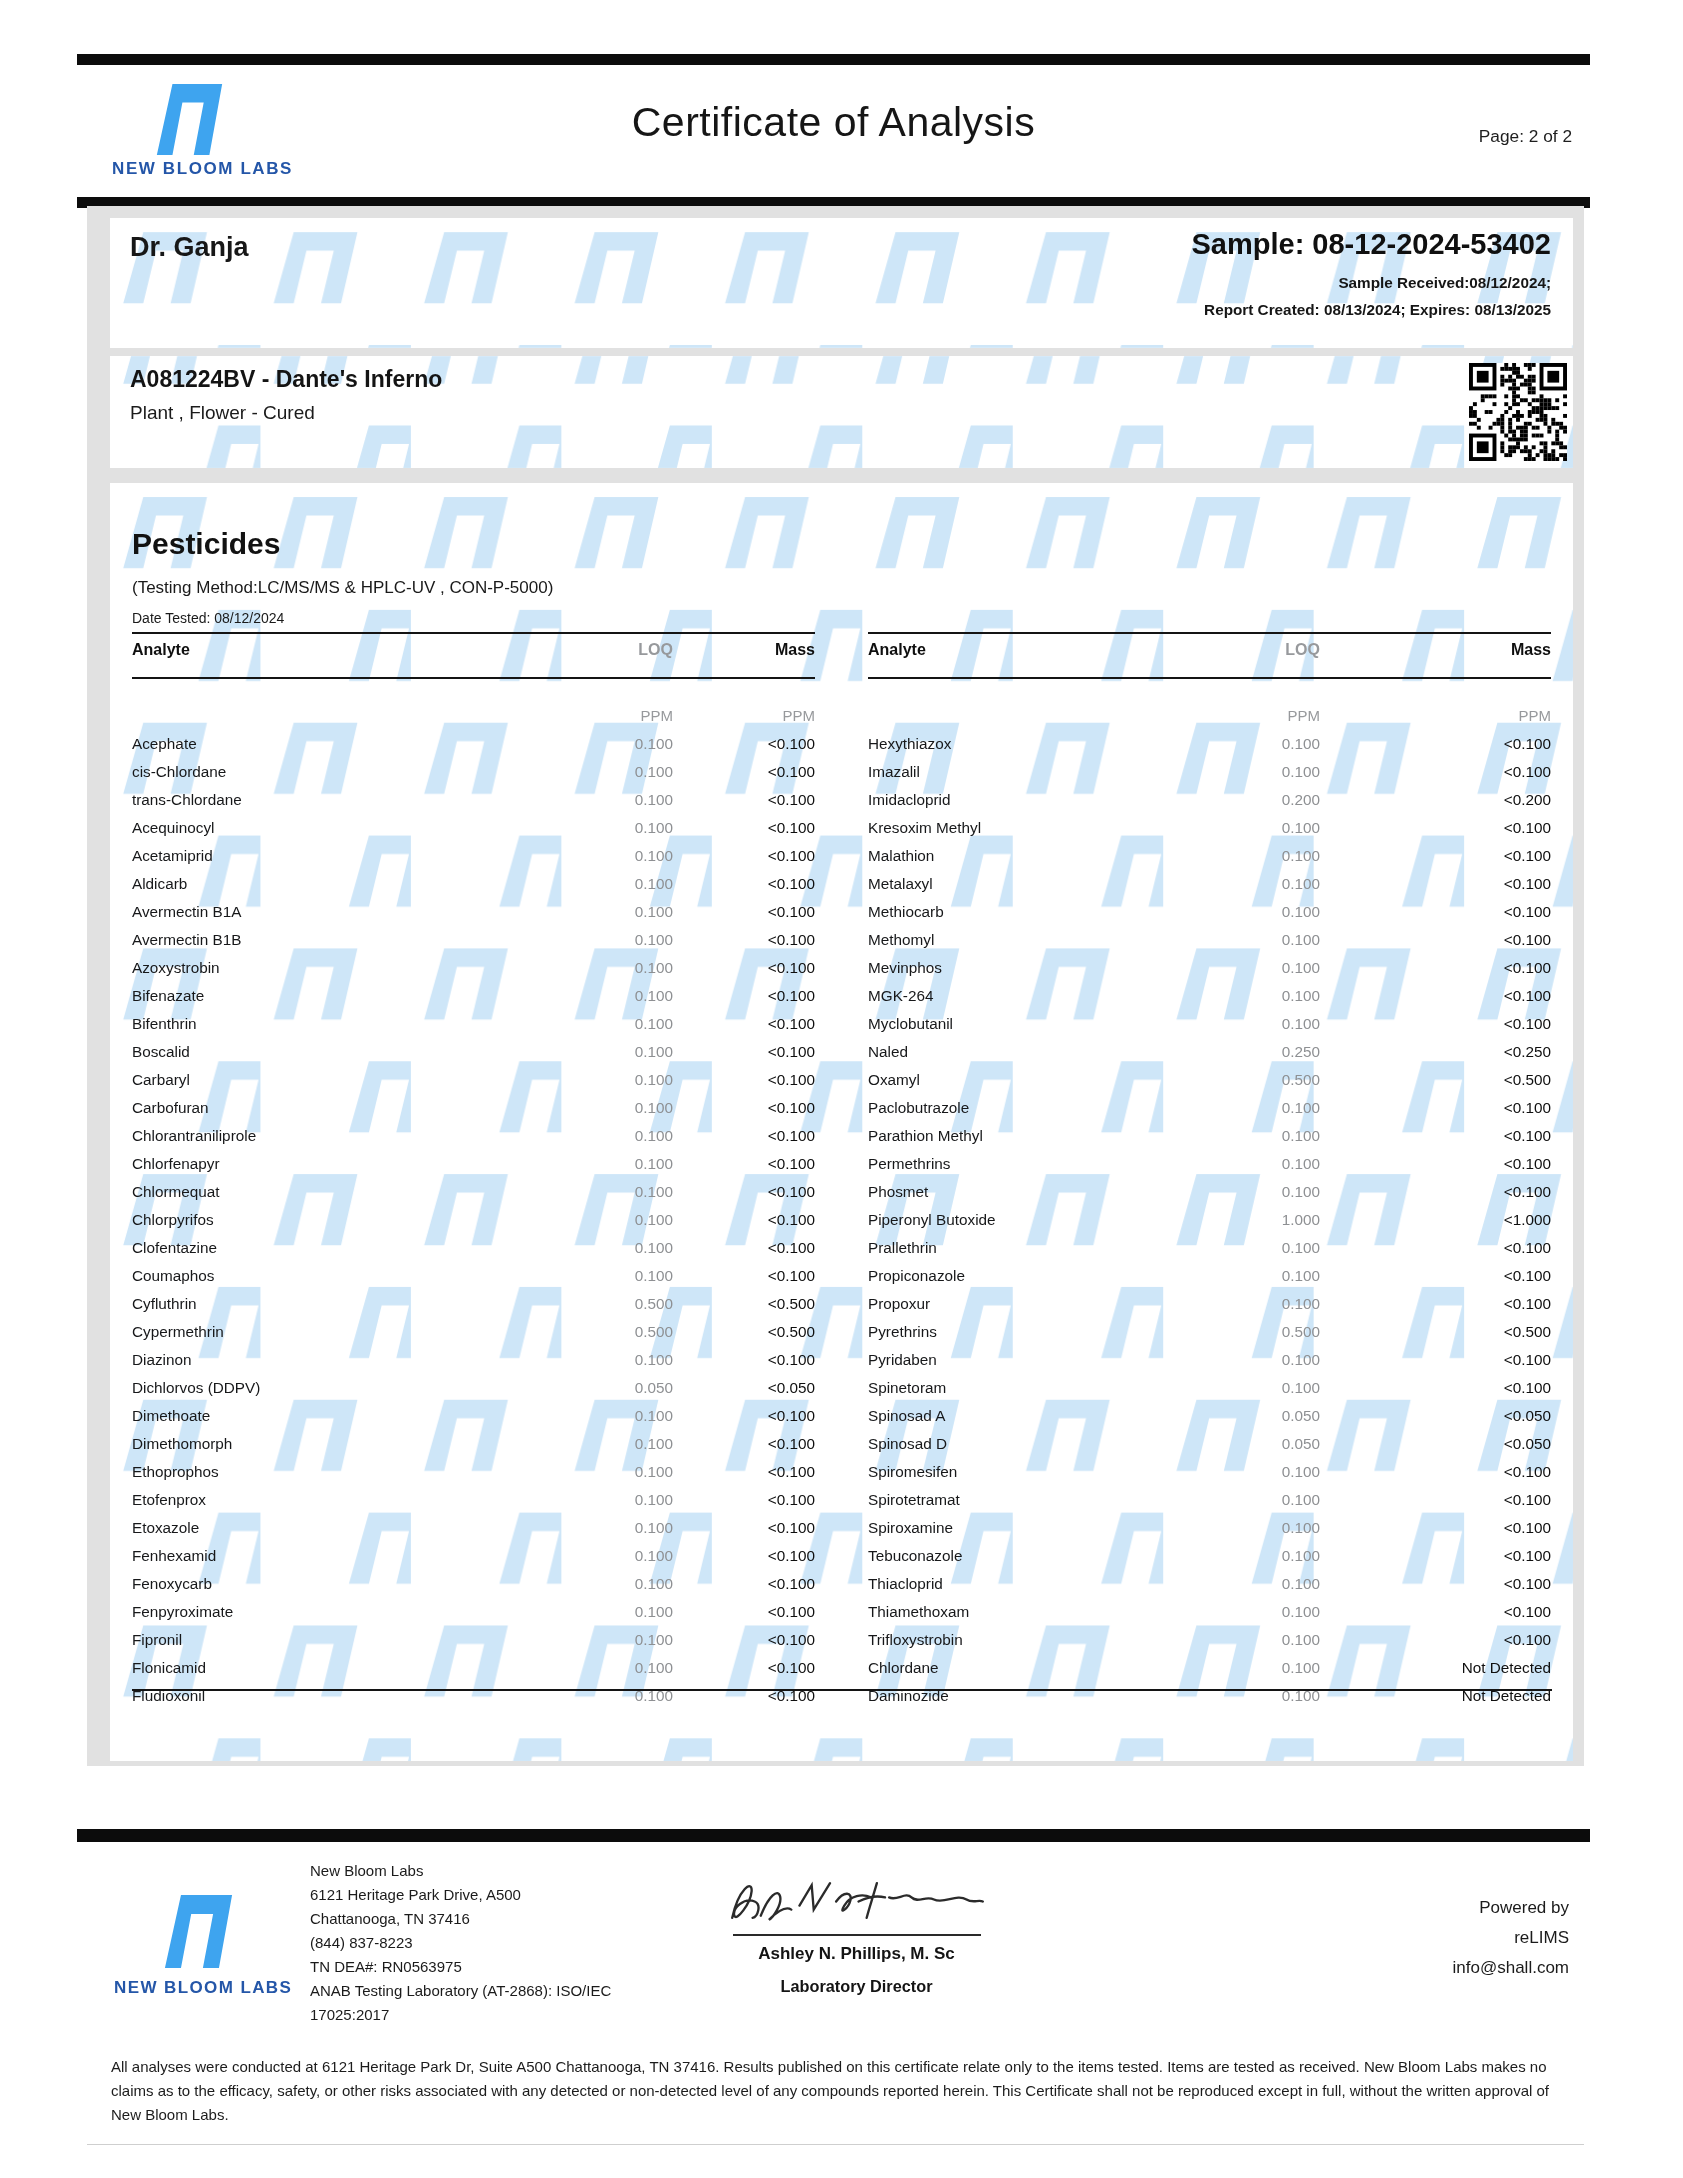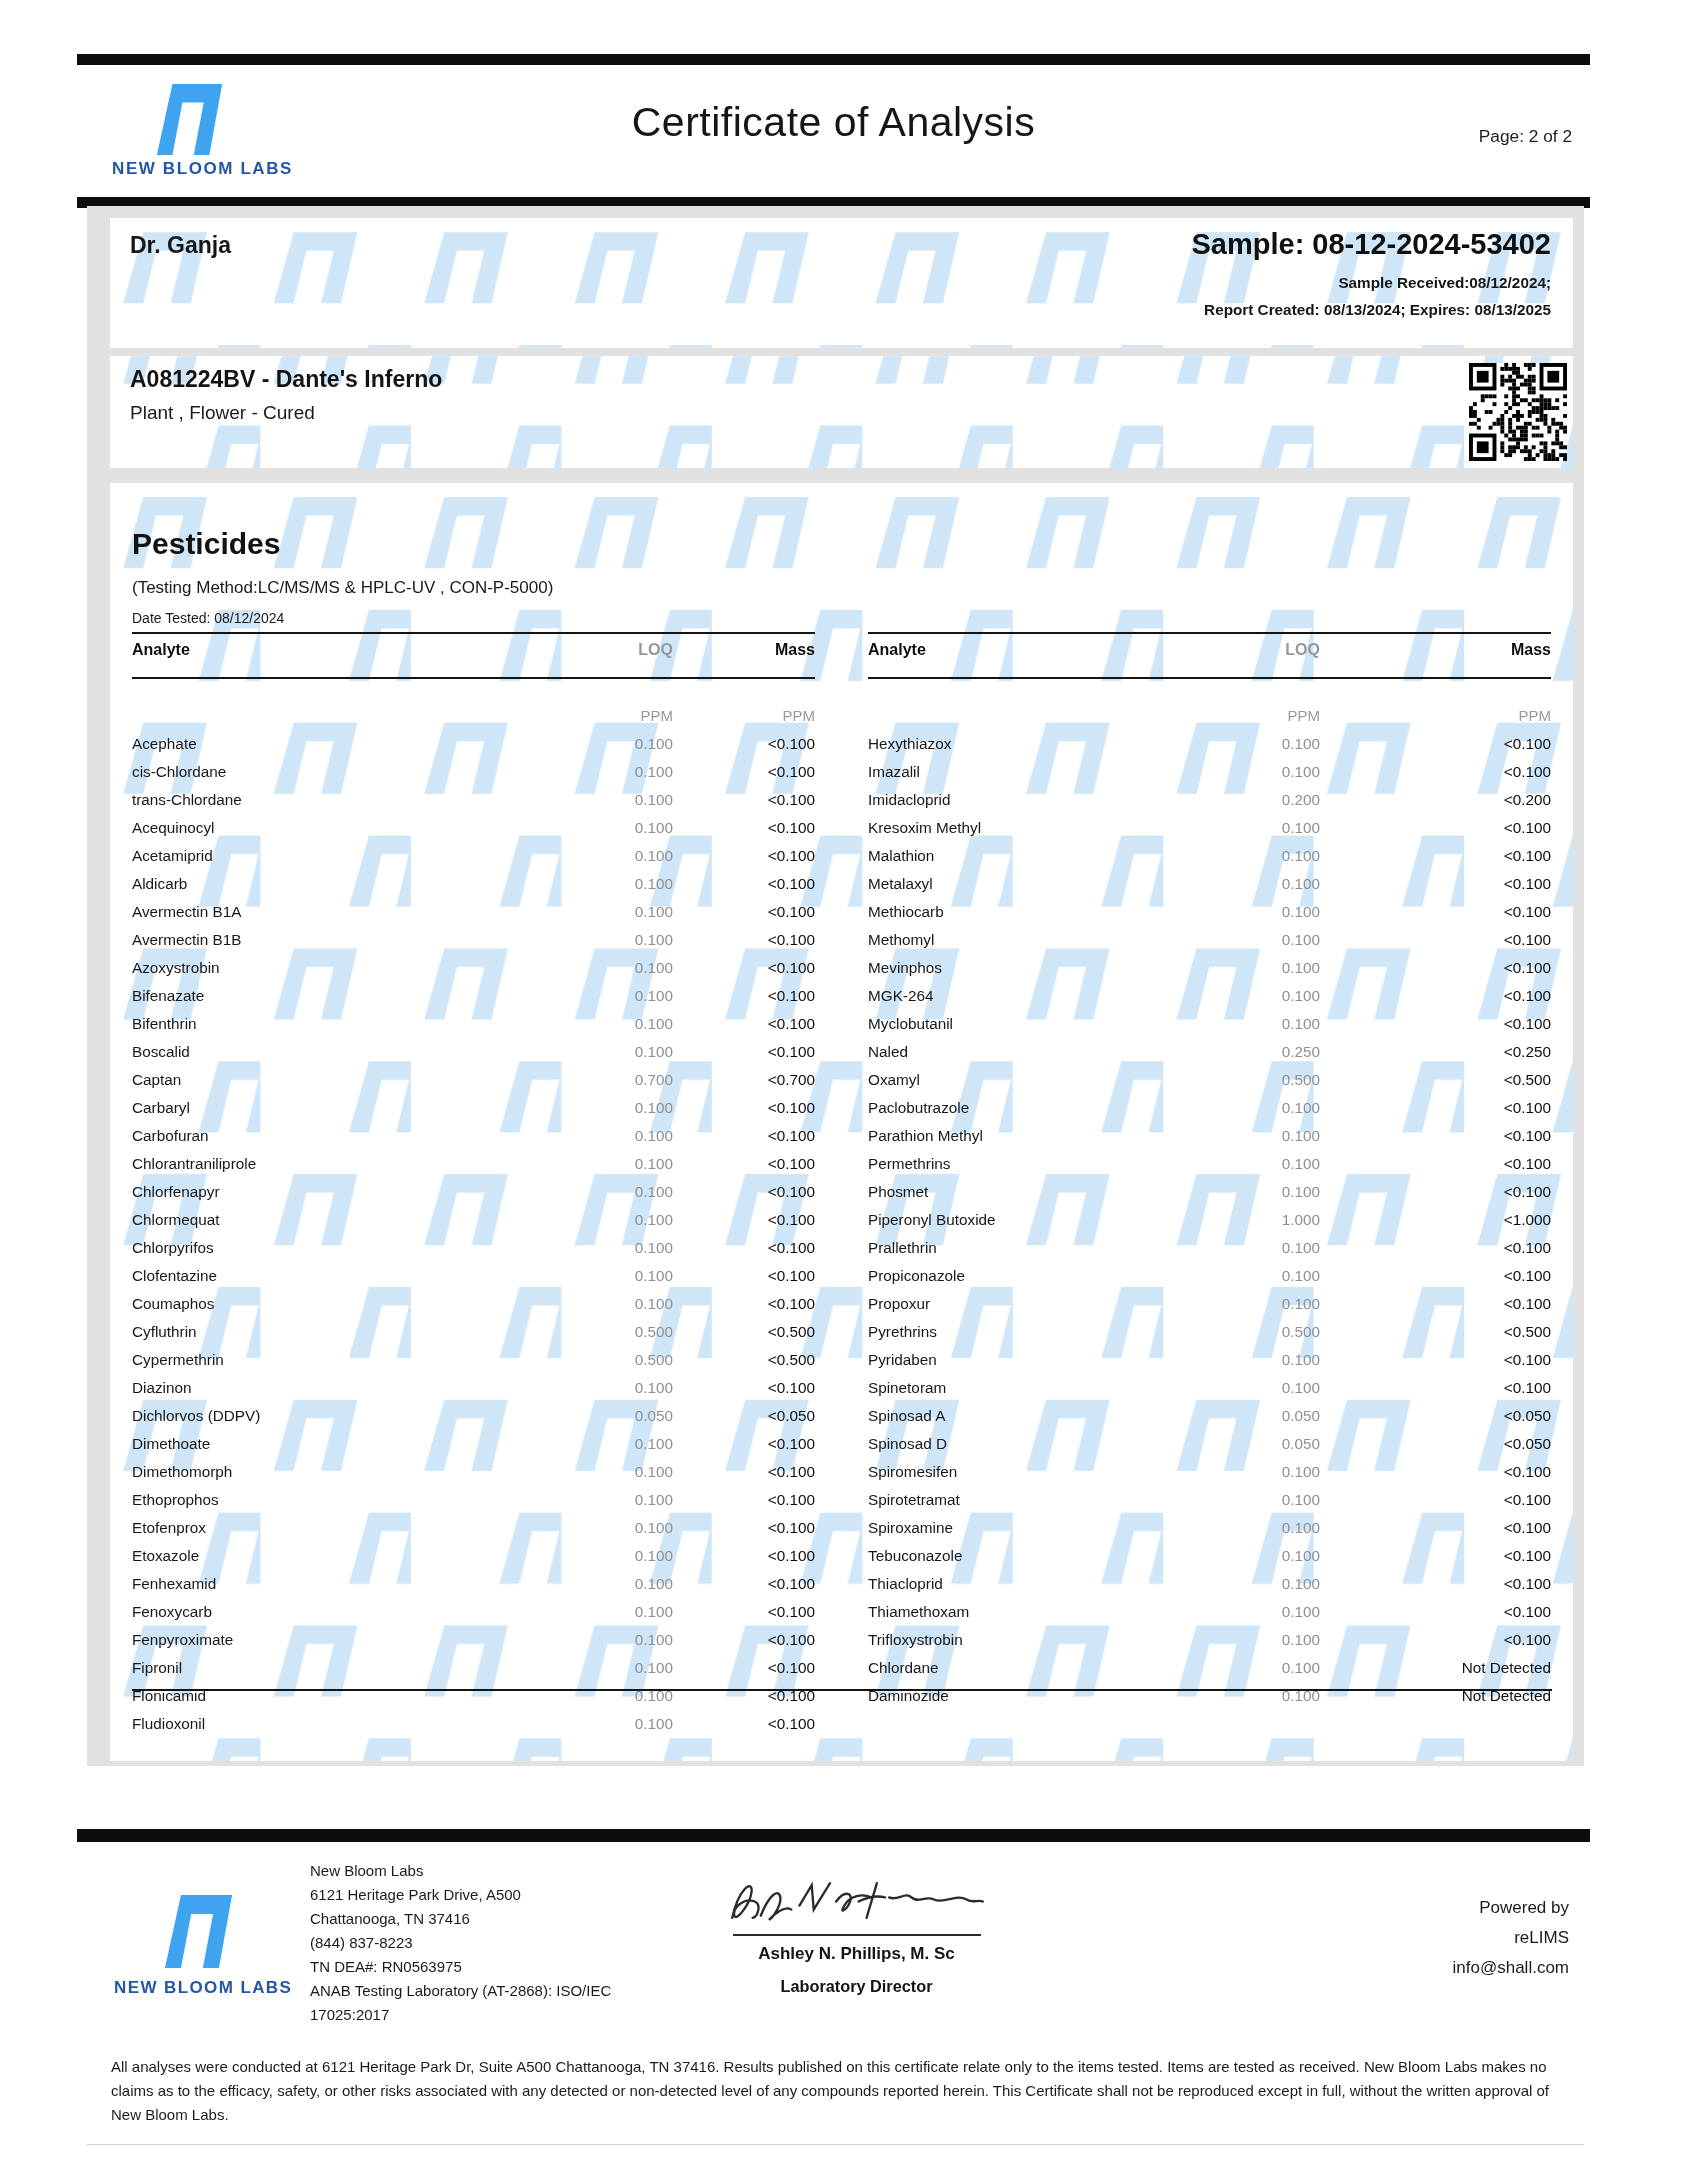--- a/index.html
+++ b/index.html
@@ -25,21 +25,21 @@
   
   #gray-panel{position:absolute;left:87px;top:206px;width:1497px;height:1560px;background:#E1E1E1;}
   .card{position:absolute;left:110px;width:1463px;background:#ffffff;overflow:hidden;}
   #card-client{top:218px;height:130px;}
   #card-sample{top:356px;height:112px;}
   #card-pesticides{top:483px;height:1278px;}
   .wm{position:absolute;left:0;top:0;width:100%;height:100%;}
   .card-content{position:relative;z-index:1;}
 
   
-  #client-name{position:absolute;left:20px;top:14px;font-size:23px;font-weight:600;color:#171717;}
+  #client-name{position:absolute;left:20px;top:14px;font-size:27px;font-weight:600;color:#171717;}
   #sample-head{position:absolute;right:22px;top:10px;text-align:right;}
   #sample-id{font-size:29px;font-weight:600;color:#101010;margin-bottom:13px;}
   #sample-received{font-size:15.3px;font-weight:600;color:#161616;margin-bottom:9px;}
   #sample-report{font-size:15.3px;font-weight:600;color:#161616;}
 
   
   #batch-name{position:absolute;left:20px;top:10px;font-size:23px;font-weight:600;color:#141414;}
   #matrix{position:absolute;left:20px;top:46px;font-size:19px;color:#1b1b1b;}
   #qr{position:absolute;right:6px;top:7px;}
 
@@ -429,25 +429,20 @@
             <span class="c-analyte">Bifenthrin</span>
             <span class="c-loq">0.100</span>
             <span class="c-mass">&lt;0.100</span>
           </div>
           <div class="prow">
             <span class="c-analyte">Boscalid</span>
             <span class="c-loq">0.100</span>
             <span class="c-mass">&lt;0.100</span>
           </div>
           <div class="prow">
-            <span class="c-analyte">Captan</span>
-            <span class="c-loq">0.700</span>
-            <span class="c-mass">&lt;0.700</span>
-          </div>
-          <div class="prow">
             <span class="c-analyte">Carbaryl</span>
             <span class="c-loq">0.100</span>
             <span class="c-mass">&lt;0.100</span>
           </div>
           <div class="prow">
             <span class="c-analyte">Carbofuran</span>
             <span class="c-loq">0.100</span>
             <span class="c-mass">&lt;0.100</span>
           </div>
           <div class="prow">

